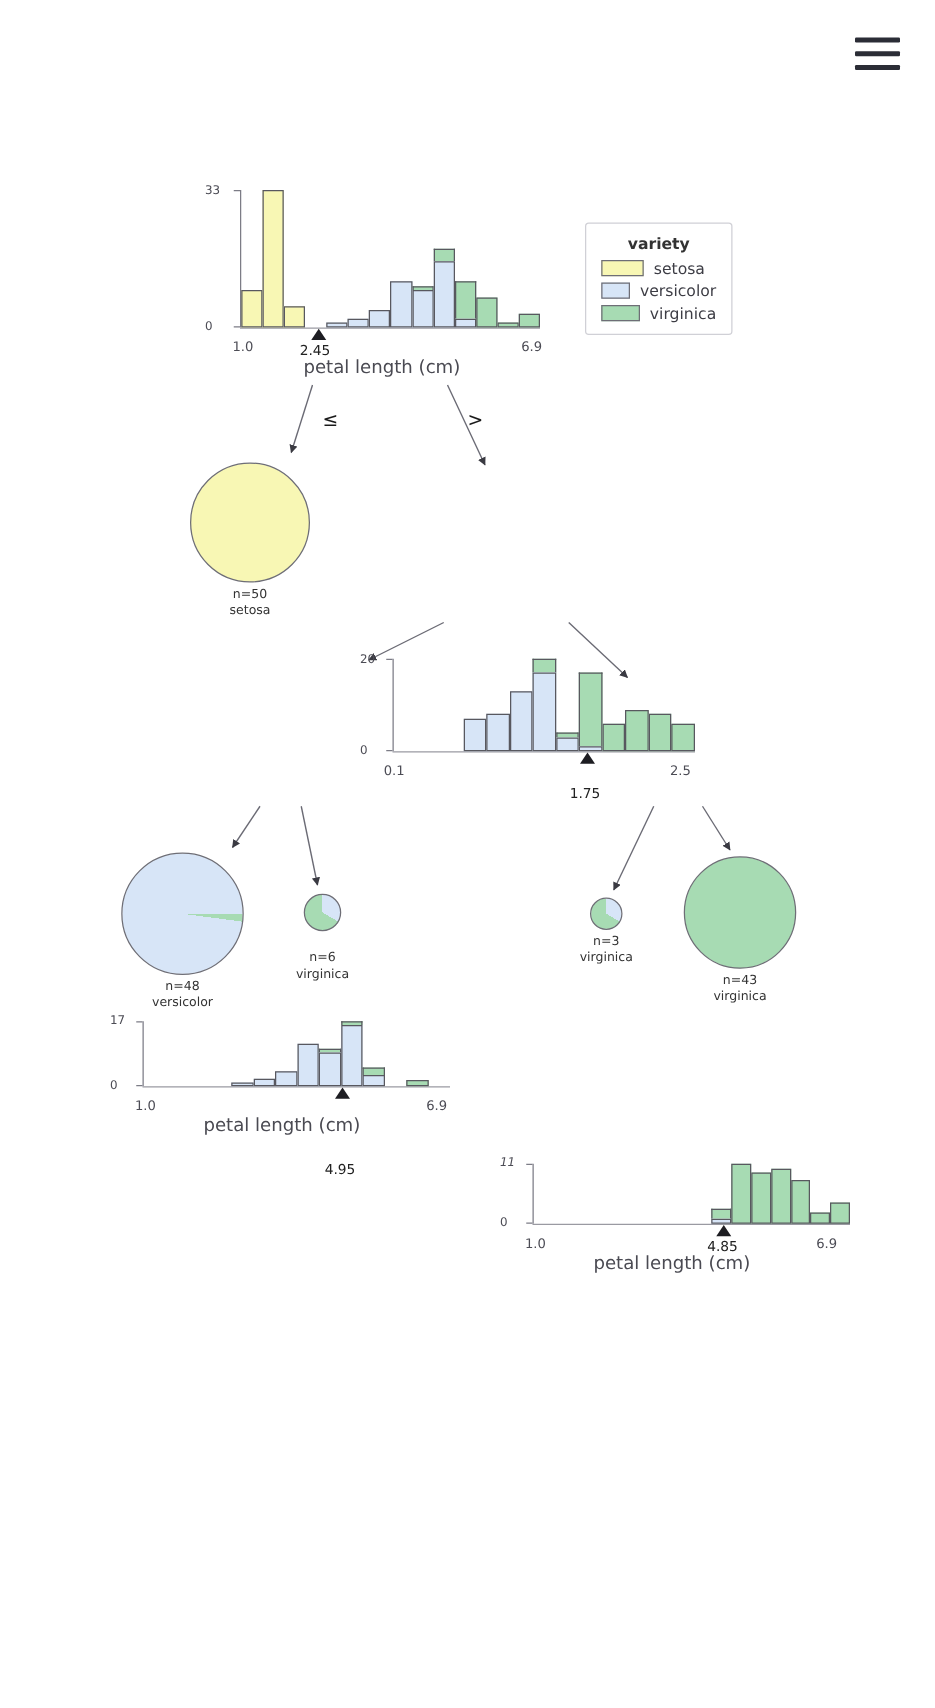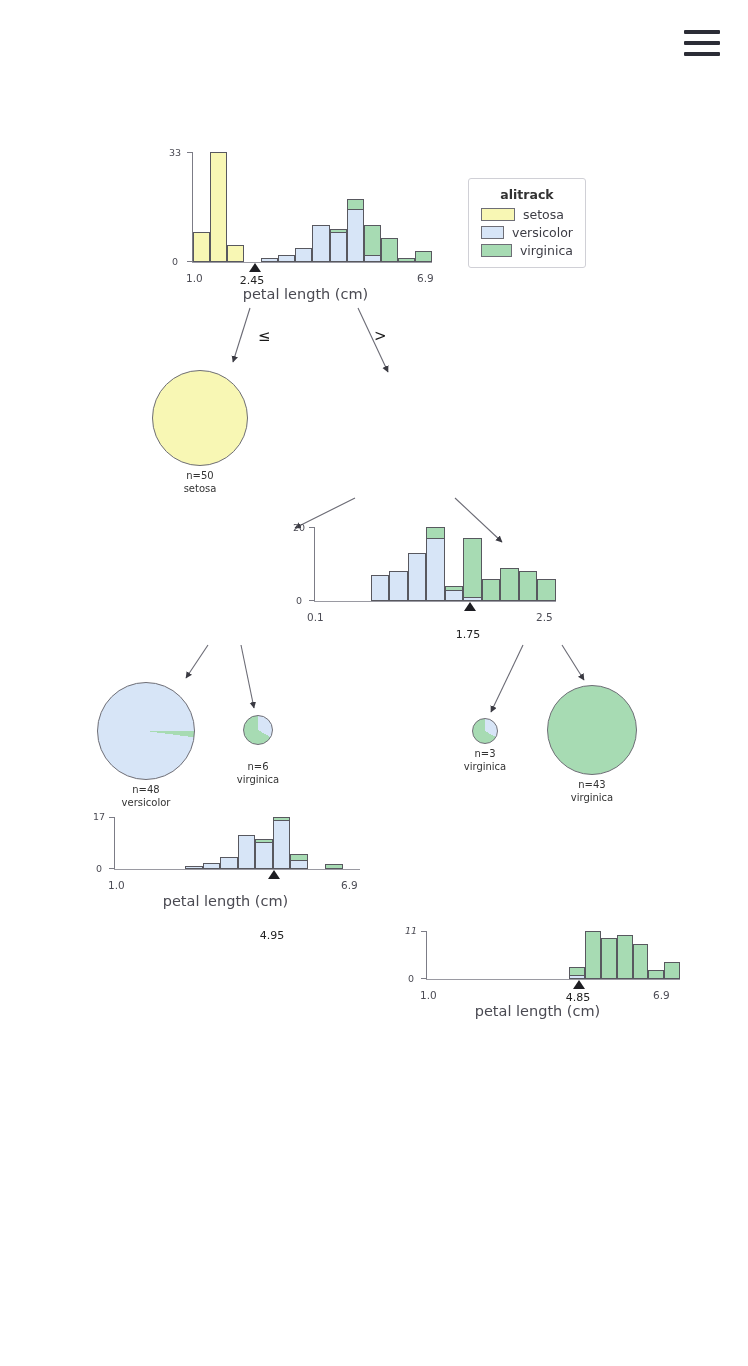--- a/index.html
+++ b/index.html
@@ -31,21 +31,21 @@
   .hist .plot{position:relative;}
   .hist .bars{position:absolute;left:0;bottom:0;display:flex;align-items:flex-end;}
   .bar{position:relative;box-sizing:border-box;}
   .seg{width:100%;box-sizing:border-box;border:1px solid #58585f;border-bottom:none;}
   .seg.first{border-bottom:1px solid #58585f;}
 
   .yaxis{position:absolute;left:0;top:0;bottom:0;width:1.4px;background:#7c7c86;}
   .xaxis{position:absolute;left:0;right:0;height:1.2px;background:#9a9aa2;}
   .tick{position:absolute;width:5px;height:1.4px;background:#7c7c86;}
 
-  .ylab{position:absolute;font-size:9.5px;color:#4c4c55;text-align:center;white-space:nowrap;}
+  .ylab{position:absolute;font-size:9.5px;color:#4c4c55;text-align:left;white-space:nowrap;}
   .xlab{position:absolute;font-size:10.5px;color:#4c4c55;white-space:nowrap;}
   .axistitle{position:absolute;font-size:14.5px;color:#4a4a52;white-space:nowrap;text-align:center;}
   .splitval{position:absolute;font-size:11px;color:#222;white-space:nowrap;text-align:center;}
   .wedge{position:absolute;width:0;height:0;border-left:6px solid transparent;border-right:6px solid transparent;border-bottom:9px solid #1d1d22;}
 
   
   .legend{
     position:absolute;border:1px solid #d0d0d6;border-radius:3px;background:#fff;
     padding:8px 12px 9px 12px;box-sizing:border-box;
   }
@@ -167,21 +167,21 @@
       </div>
 
       <div class="wedge" style="left:71px;top:113px;"></div>
       <div class="xlab" style="left:8px;top:122px;">1.0</div>
       <div class="xlab" style="left:239px;top:122px;">6.9</div>
       <div class="splitval" style="left:56px;top:124px;width:36px;">2.45</div>
       <div class="axistitle" style="left:-5px;top:136px;width:265px;">petal length (cm)</div>
     </div>
 
     <div class="legend" style="left:468px;top:178px;width:118px;">
-      <div class="ltitle">alitrack</div>
+      <div class="ltitle">variety</div>
       <div class="lrow">
         <span class="swatch" style="background:#f8f7b4;"></span>
         <span class="ltext">setosa</span>
       </div>
       <div class="lrow">
         <span class="swatch" style="background:#d7e5f7;"></span>
         <span class="ltext">versicolor</span>
       </div>
       <div class="lrow">
         <span class="swatch" style="background:#a7dbb3;"></span>

